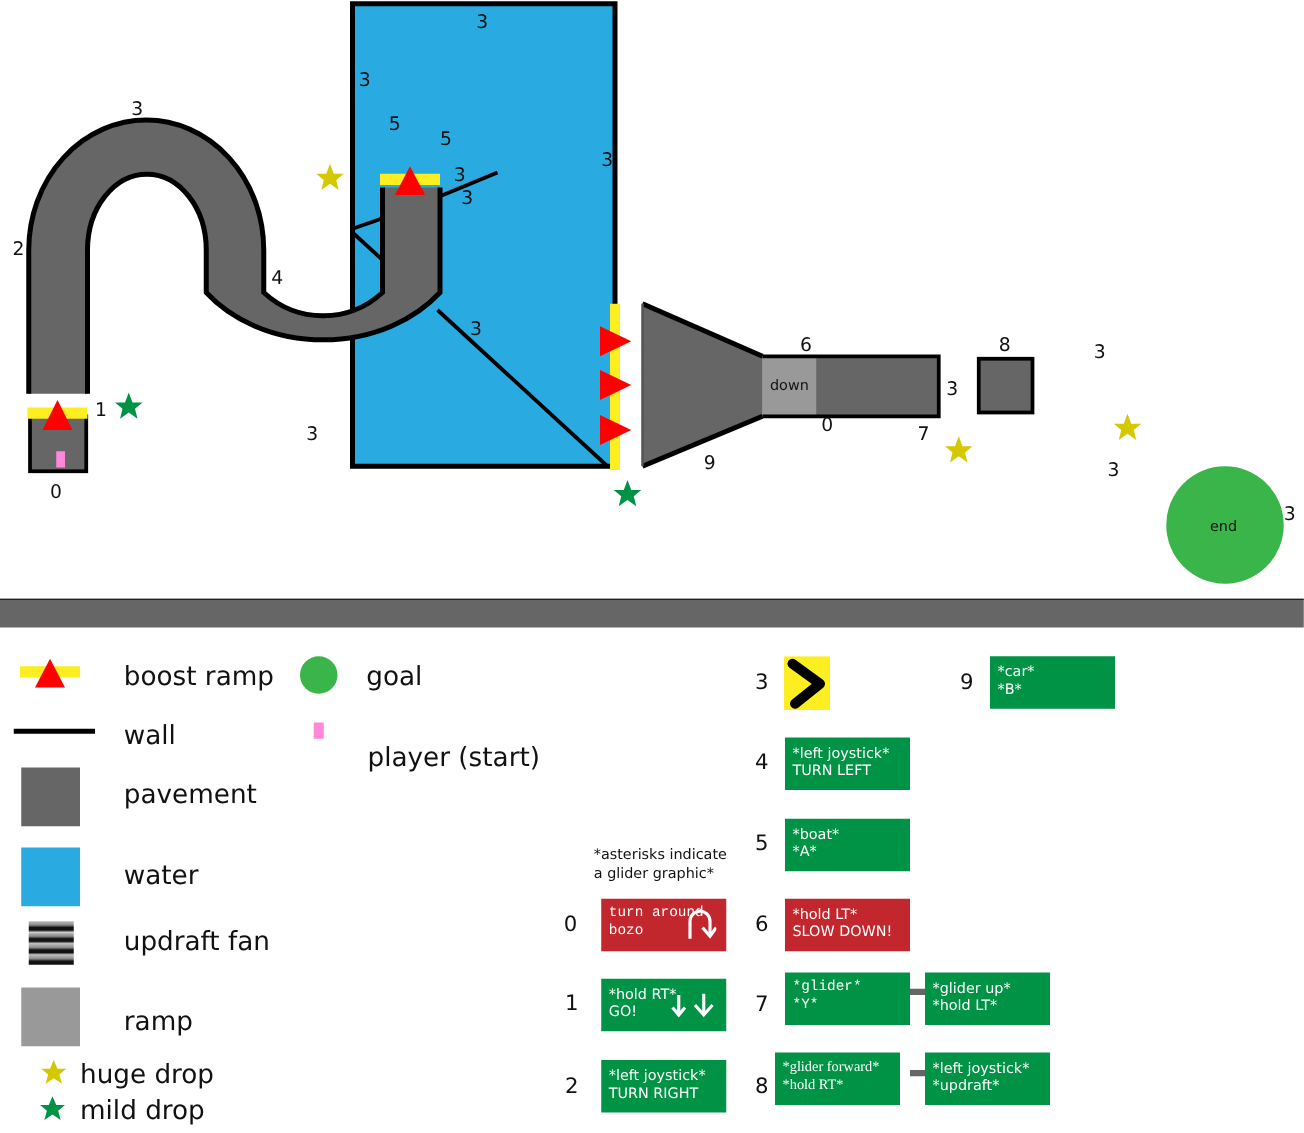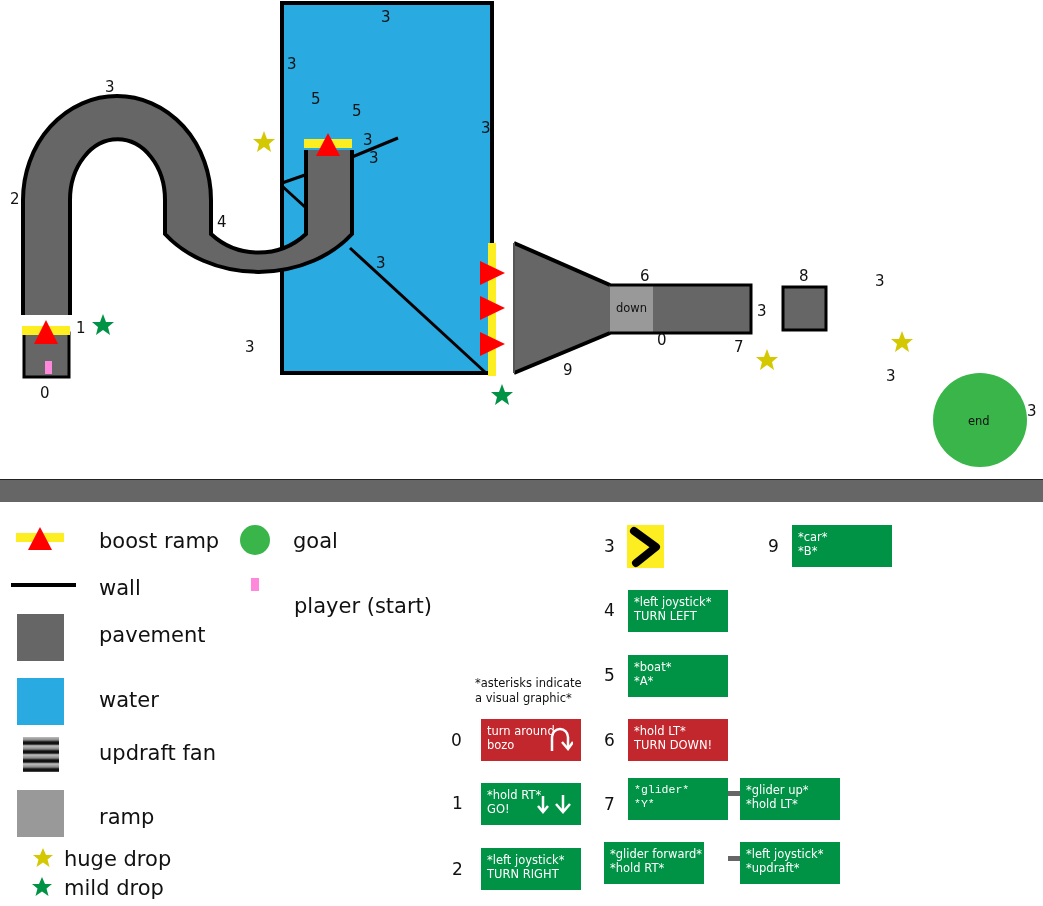--- a/index.html
+++ b/index.html
@@ -142,24 +142,24 @@
   <span class="legend-label" style="left:64px;top:876px;">mild drop</span>
 
   <div class="swatch" style="left:240px;top:525px;width:30px;height:30px;border-radius:50%;background:#39b54a;"></div>
   <span class="legend-label" style="left:293px;top:529px;">goal</span>
 
   <div class="swatch" style="left:251px;top:578px;width:8px;height:13px;background:#ff88dd;"></div>
   <span class="legend-label" style="left:294px;top:570px;margin-top:24px;">player (start)</span>
 </div>
 
 <div>
-  <div class="note" style="left:475px;top:676px;width:115px;">*asterisks indicate a visual graphic*</div>
+  <div class="note" style="left:475px;top:676px;width:115px;">*asterisks indicate a glider graphic*</div>
 
   <span class="num" style="left:451px;top:730px;">0</span>
-  <div class="card red" style="left:481px;top:719px;">
+  <div class="card red" style="left:481px;top:719px;font-family:Liberation Mono, monospace;">
     <span class="l1">turn around</span>
     <span class="l2">bozo</span>
     <svg style="position:absolute;right:8px;top:8px;" width="24" height="26">
       <path d="M3 24 L3 10 A8 8 0 0 1 19 10 L19 20" fill="none" stroke="#fff" stroke-width="2.5"></path>
       <path d="M13 15 L19 22 L24 15" fill="none" stroke="#fff" stroke-width="2.5"></path>
     </svg>
   </div>
 
   <span class="num" style="left:452px;top:793px;">1</span>
   <div class="card green" style="left:481px;top:783px;">
@@ -191,36 +191,36 @@
 
   <span class="num" style="left:604px;top:665px;">5</span>
   <div class="card green" style="left:628px;top:655px;">
     <span class="l1 right">*boat*</span>
     <span class="l2">*A*</span>
   </div>
 
   <span class="num" style="left:604px;top:730px;">6</span>
   <div class="card red" style="left:628px;top:719px;">
     <span class="l1">*hold LT*</span>
-    <span class="l2">TURN DOWN!</span>
+    <span class="l2">SLOW DOWN!</span>
   </div>
 
   <span class="num" style="left:604px;top:794px;">7</span>
   <div class="card green" style="left:628px;top:778px;font-family:Liberation Mono, monospace;">
     <span class="l1 right">*glider*</span>
     <span class="l2">*Y*</span>
   </div>
   <div class="connector" style="left:728px;top:791px;"></div>
   <div class="card green" style="left:740px;top:778px;">
     <span class="l1 right">*glider up*</span>
     <span class="l2">*hold LT*</span>
   </div>
 
   <span class="num" style="left:604px;top:859px;">8</span>
-  <div class="card green" style="left:604px;top:842px;">
+  <div class="card green" style="left:620px;top:842px;font-family:Liberation Serif, serif;">
     <span class="l1">*glider forward*</span>
     <span class="l2">*hold RT*</span>
   </div>
   <div class="connector" style="left:728px;top:856px;"></div>
   <div class="card green" style="left:740px;top:842px;">
     <span class="l1 right">*left joystick*</span>
     <span class="l2">*updraft*</span>
   </div>
 
   <span class="num" style="left:768px;top:536px;">9</span>

